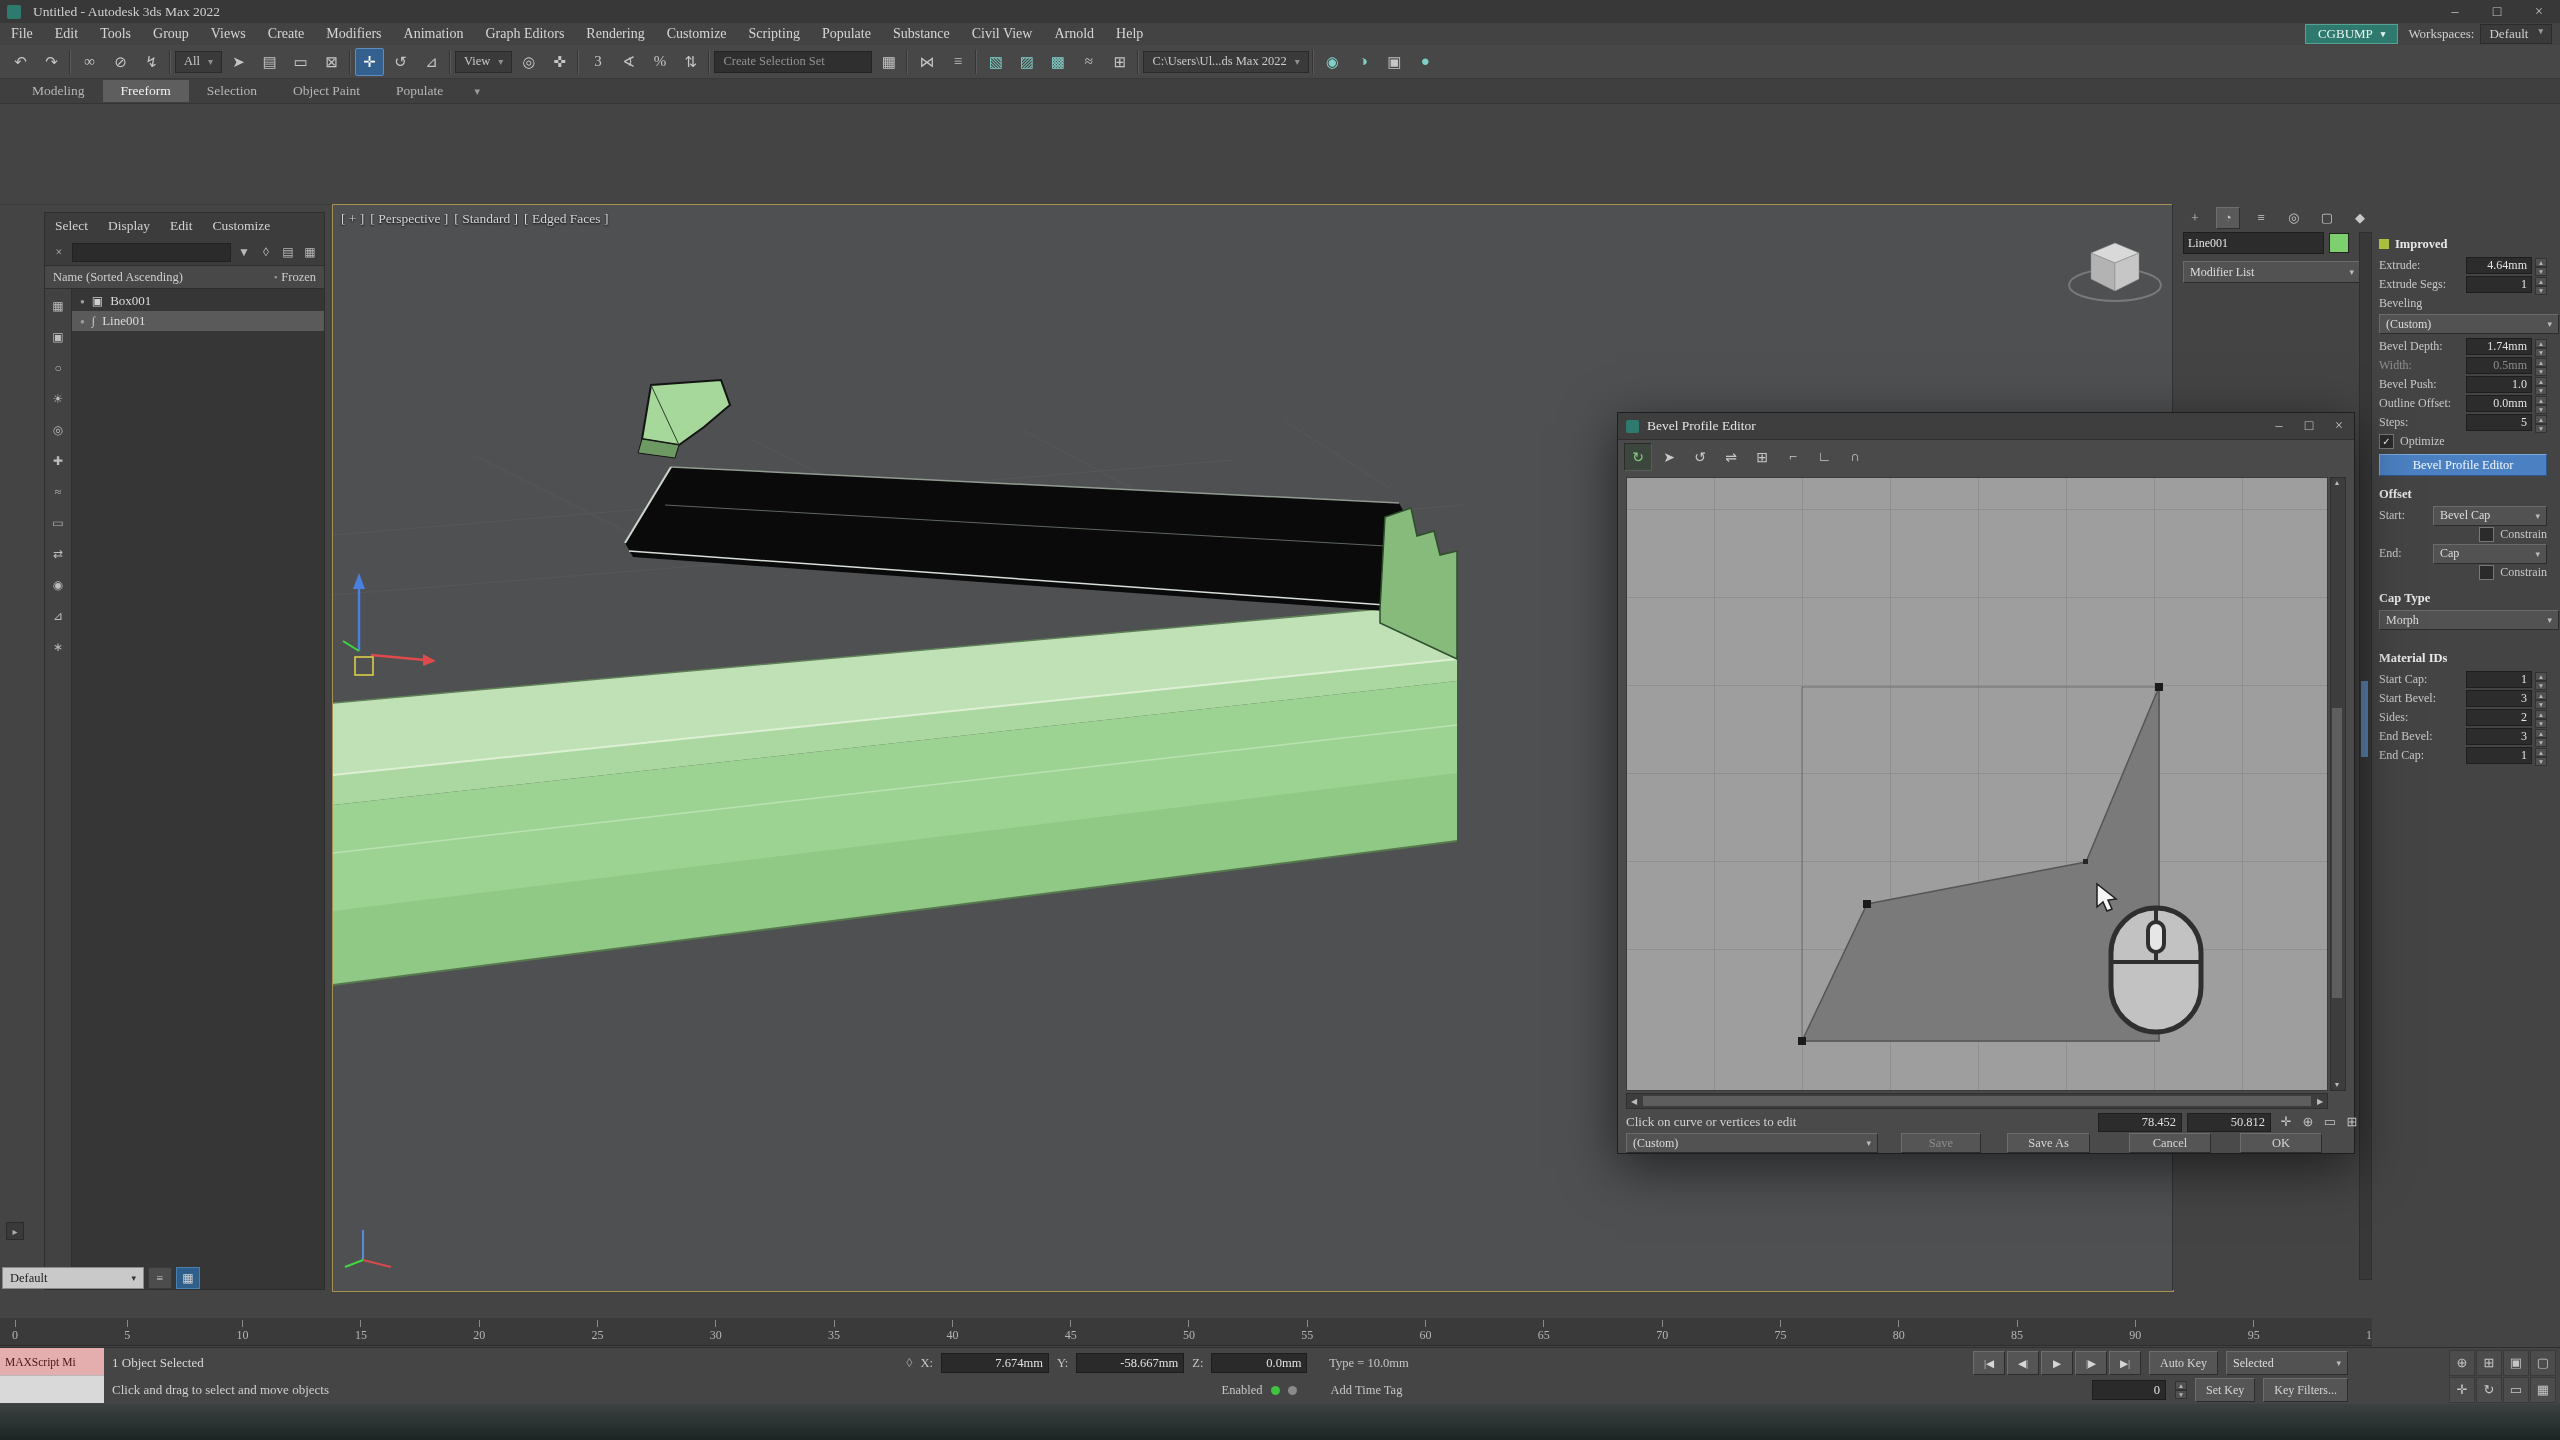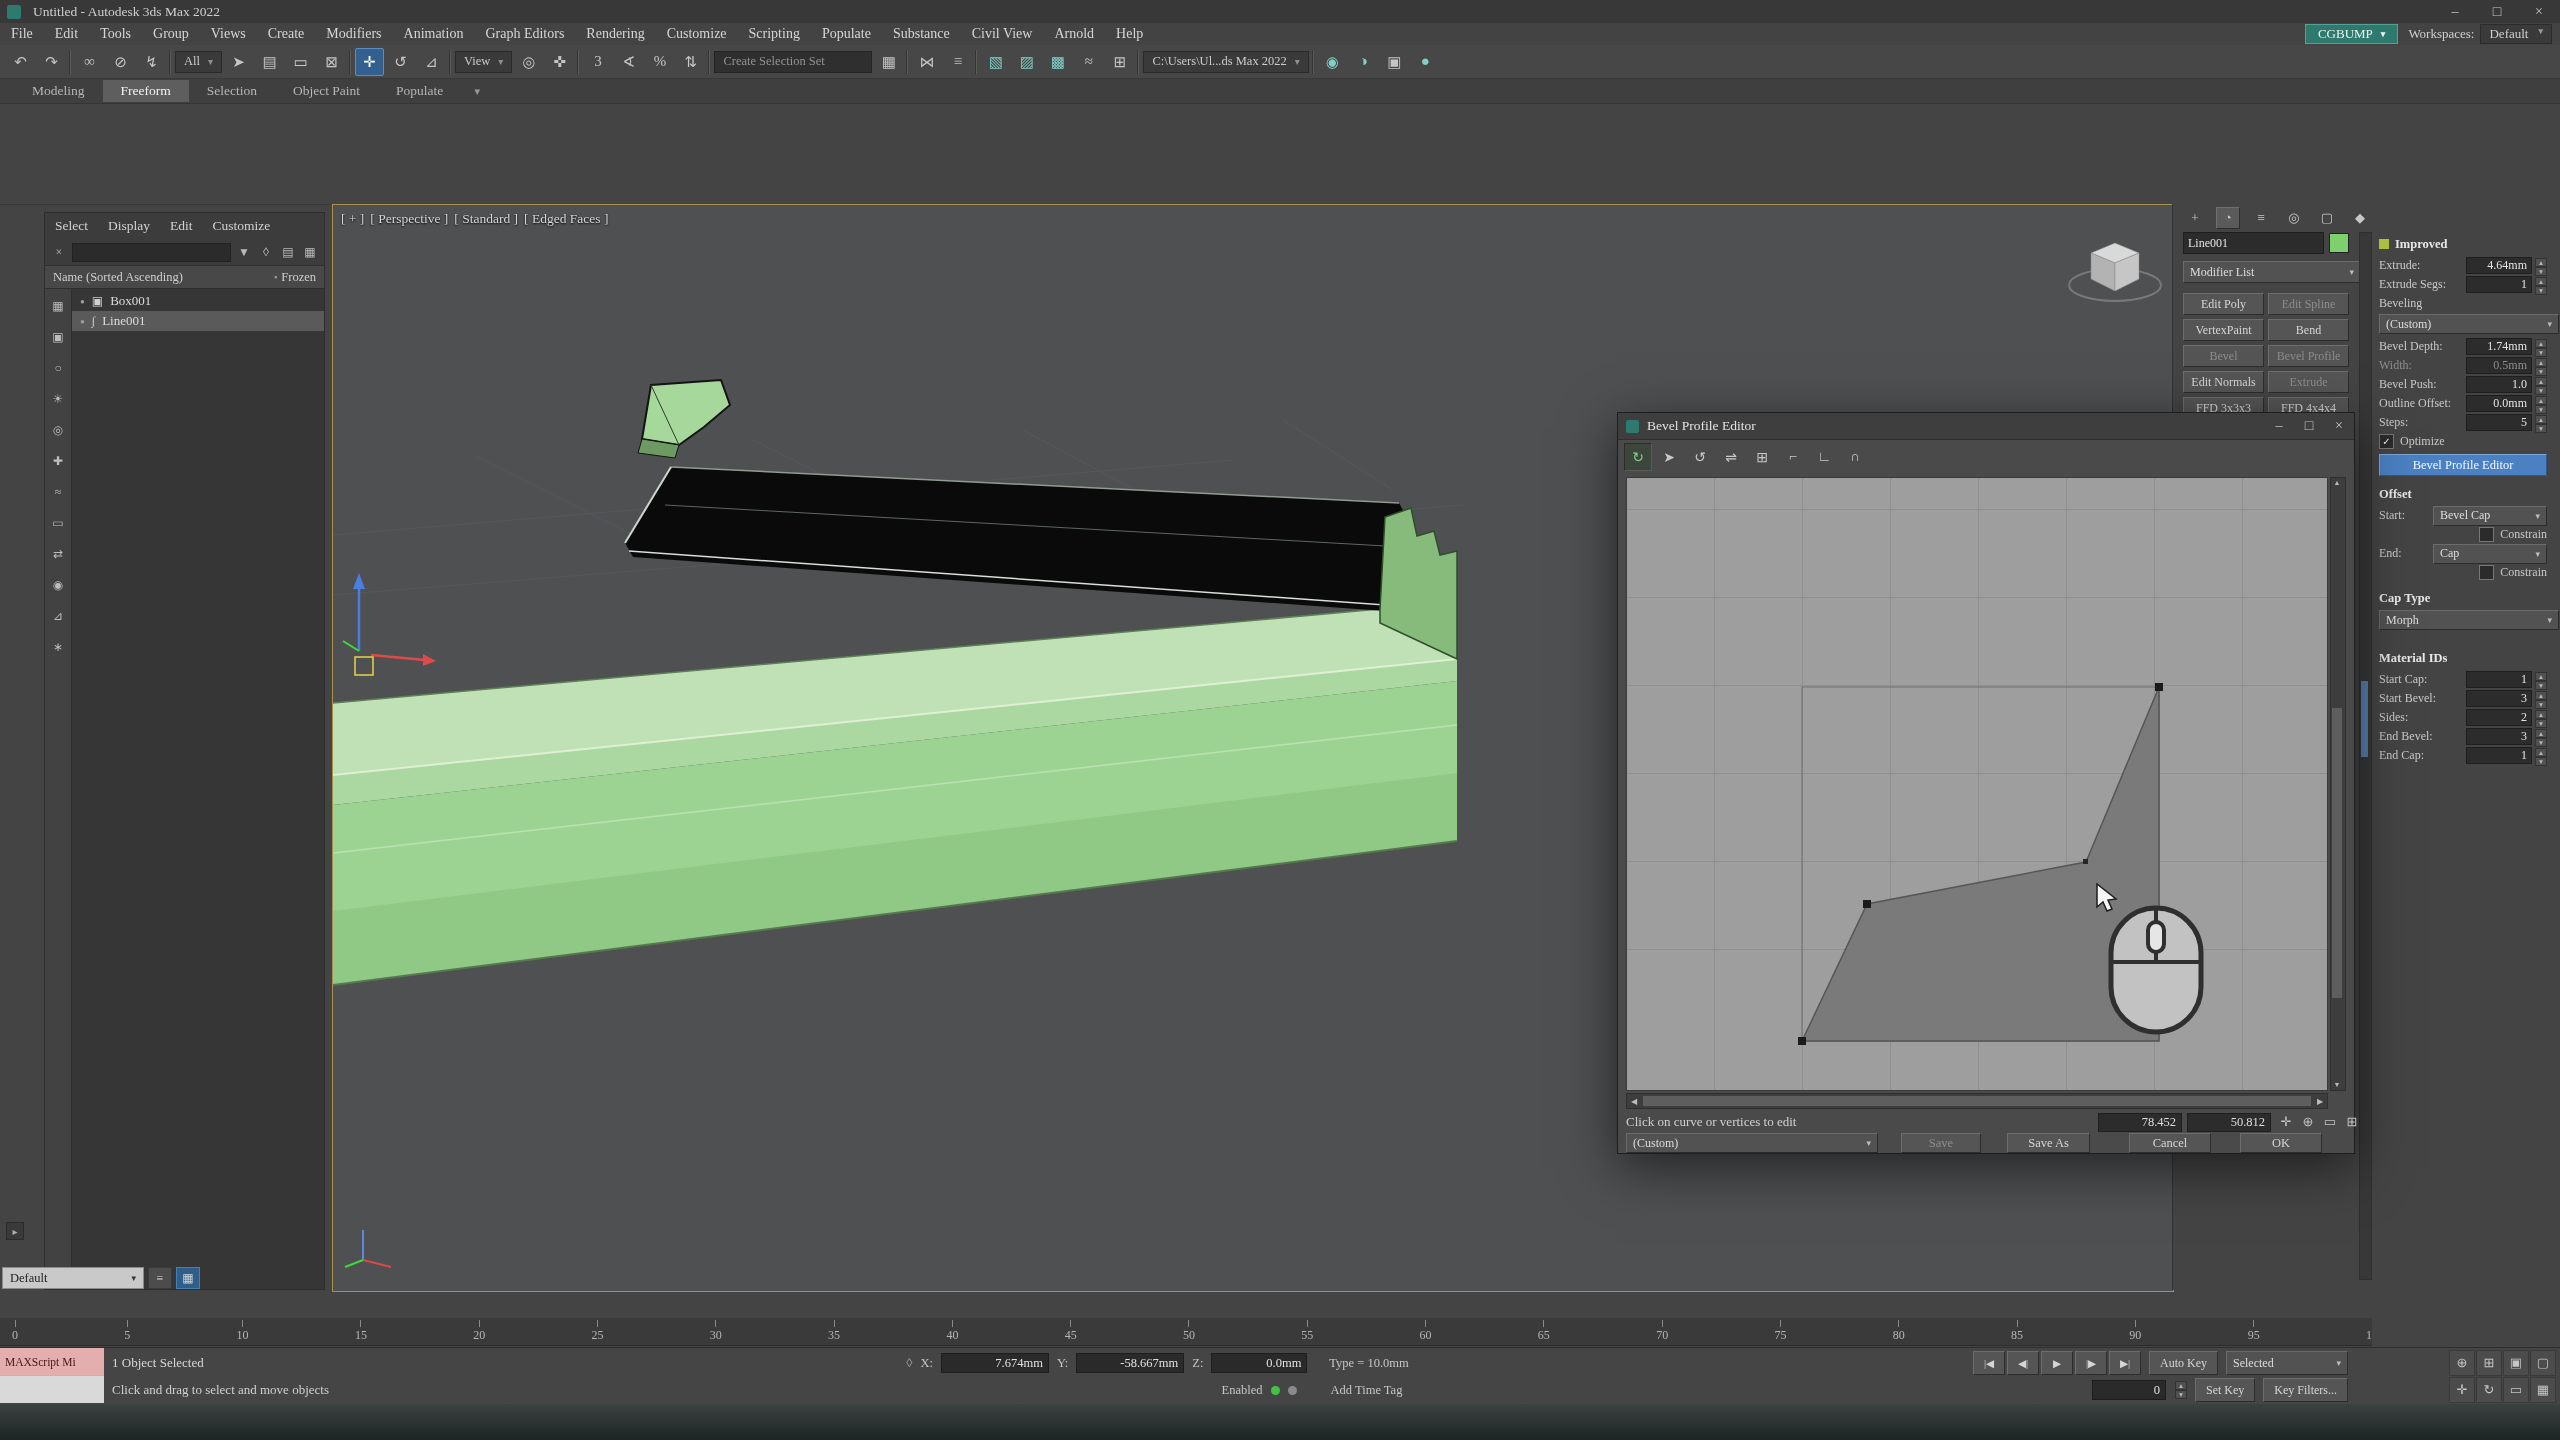--- a/index.html
+++ b/index.html
@@ -388,32 +388,20 @@
     </div>
     <div class="cp-left">
       <div class="flex" style="gap:5px">
         <span class="fld" style="width:134px;height:20px;justify-content:flex-start">Line001</span>
         <span style="width:18px;height:18px;background:#7ed06e;border:1px solid #222"></span>
       </div>
       <div class="ddx" style="width:164px;height:20px;margin-top:7px">
         <span>Modifier List</span>
           <b>▾</b>
       </div>
-      <div class="modgrid">
-        <span class="xbtn">Edit Poly</span>
-          <span class="xbtn dim">Edit Spline</span>
-          <span class="xbtn">VertexPaint</span>
-          <span class="xbtn">Bend</span>
-          <span class="xbtn dim">Bevel</span>
-          <span class="xbtn dim">Bevel Profile</span>
-          <span class="xbtn">Edit Normals</span>
-          <span class="xbtn dim">Extrude</span>
-          <span class="xbtn">FFD 3x3x3</span>
-          <span class="xbtn">FFD 4x4x4</span>
-      </div>
     </div>
     <div class="cp-scroll">
         <span class="thumb"></span>
       </div>
     <div class="cp-right">
       <div class="shead">
         <span style="width:10px;height:10px;background:#aabf3e;display:inline-block"></span>
         <span>Improved</span>
       </div>
       <div>

